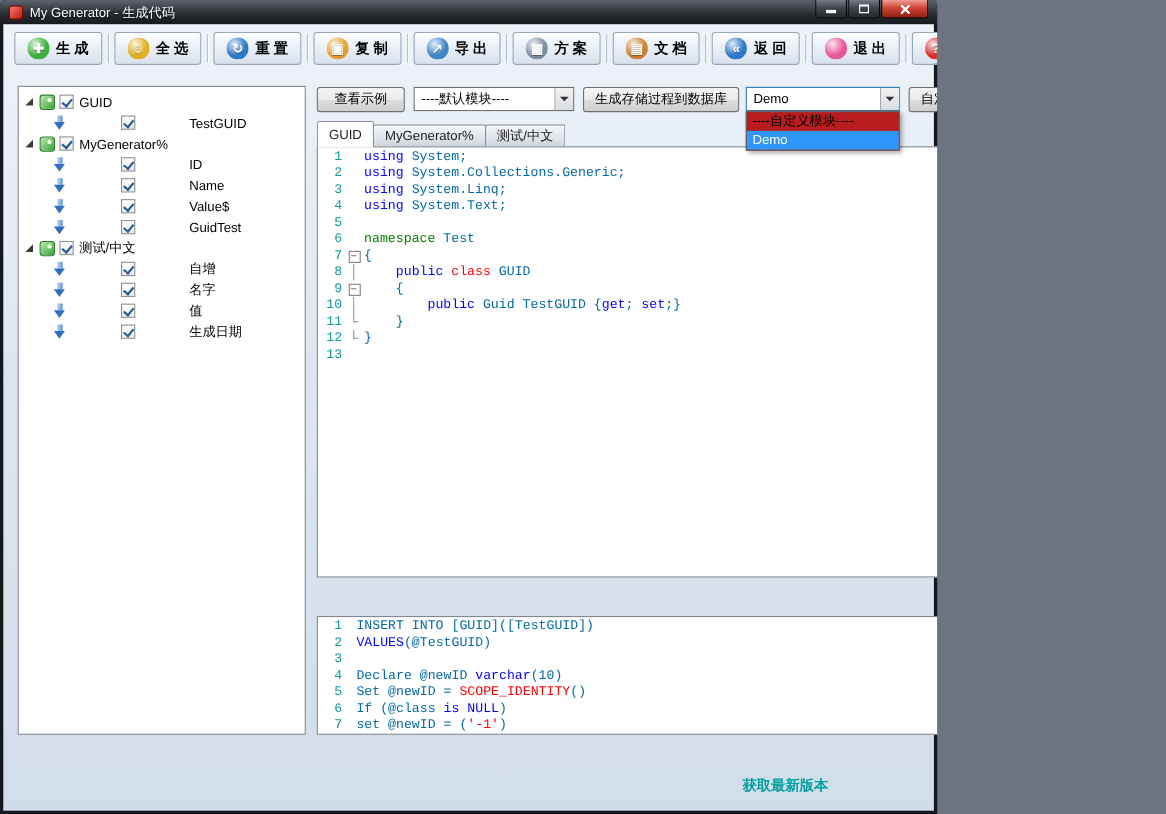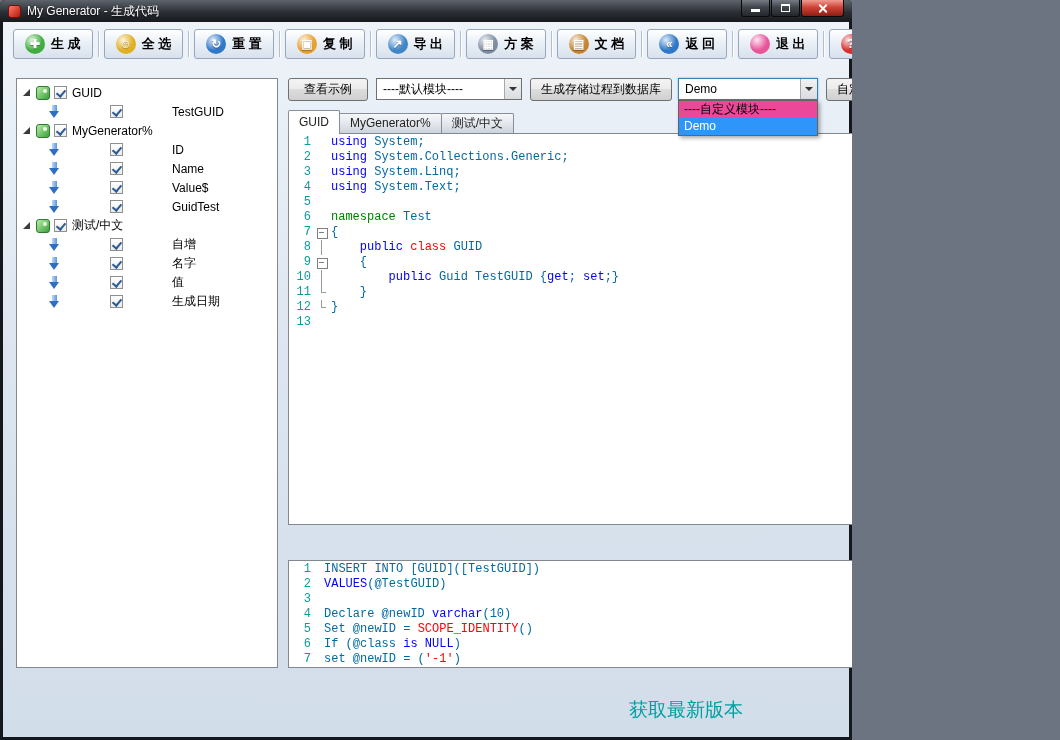--- a/index.html
+++ b/index.html
@@ -42,30 +42,30 @@
   .node-icon.parent{width:14px;height:14px;background:linear-gradient(135deg,#b9ecab,#3aa13a);border:1px solid #2d7a2d;border-radius:3px;}
   .node-icon.parent::after{content:"";position:absolute;right:2px;top:2px;width:4px;height:4px;background:#eaffe0;border-radius:50%;}
   .node-icon.child::before{content:"";position:absolute;left:5px;top:1px;width:5px;height:6px;background:linear-gradient(90deg,#bcd8f7,#5f97d9);}
   .node-icon.child::after{content:"";position:absolute;left:2px;top:7px;border-left:5px solid transparent;border-right:5px solid transparent;border-top:7px solid #2f6fc1;}
   .checkbox{width:13px;height:13px;border:1px solid #8e8f8f;background:linear-gradient(#ffffff,#ececec);margin-right:5px;position:relative;flex:none;}
   .checkbox.checked::after{content:"";position:absolute;left:3px;top:1px;width:4px;height:7px;
                            border-right:2px solid #2d5c94;border-bottom:2px solid #2d5c94;transform:rotate(40deg);}
   .node-label{white-space:nowrap;color:#000;}
   
   .right-panel{position:absolute;left:285px;top:56px;width:757px;height:590px;font-size:12px;}
-  .controls-row{position:absolute;top:0;left:0;right:0;height:24px;display:flex;align-items:flex-start;}
+  .controls-row{position:absolute;top:0;left:0;right:0;height:24px;display:flex;align-items:center;}
   .btn{height:23px;padding:0 10px;font-size:12px;font-family:inherit;color:#000;border:1px solid #707070;border-radius:3px;
        background:linear-gradient(#f4f4f4,#ebebeb 50%,#dddddd 50%,#cfcfcf);cursor:pointer;flex:none;white-space:nowrap;}
   .combo{height:22px;border:1px solid #707070;background:#fff;display:flex;align-items:center;position:relative;flex:none;cursor:pointer;}
   .combo.focused{border-color:#3c7fb1;box-shadow:0 0 2px #7ab2e2;}
   .combo-text{flex:1;padding:0 6px;white-space:nowrap;overflow:hidden;}
   .combo-arrow-btn{width:17px;height:100%;border-left:1px solid #a9a9a9;background:linear-gradient(#f2f2f2,#d9dde2);
                    display:flex;align-items:center;justify-content:center;flex:none;}
   .arrow-down{width:0;height:0;border-left:4px solid transparent;border-right:4px solid transparent;border-top:4px solid #333;}
-  .dropdown{position:absolute;top:21px;left:-1px;background:#ec4899;border:1px solid #646464;z-index:100;
+  .dropdown{position:absolute;top:21px;left:-1px;background:#b91c1c;border:1px solid #646464;z-index:100;
             box-shadow:2px 2px 4px rgba(0,0,0,.35);}
   .dd-item{height:17px;line-height:17px;padding:0 5px;white-space:nowrap;cursor:default;}
   .dd-item.selected{background:#2e95fa;color:#fff;}
   
   .tabs{position:absolute;left:0;display:flex;align-items:flex-end;height:23px;z-index:3;}
   .tabs.top{top:32px;} .tabs.bottom{top:459px;}
   .tab{height:20px;line-height:19px;padding:0 10px;background:linear-gradient(#f5f7f9,#e0e4ea 60%,#ccd3db);
        border:1px solid #898f98;border-bottom:none;border-radius:2px 2px 0 0;margin-right:-1px;color:#222;cursor:pointer;white-space:nowrap;}
   .tab.active{height:24px;line-height:22px;background:#fff;margin-bottom:-1px;position:relative;z-index:4;}
   
@@ -86,21 +86,21 @@
   
   .vscroll{position:absolute;top:0;right:0;bottom:0;width:17px;background:#f0f1f5;display:flex;flex-direction:column;}
   .sb-btn{height:17px;flex:none;border:1px solid #b8bcc4;background:linear-gradient(#fdfdfd,#d8dce2);
           display:flex;align-items:center;justify-content:center;cursor:pointer;}
   .tri-up{width:0;height:0;border-left:4px solid transparent;border-right:4px solid transparent;border-bottom:5px solid #5a6472;}
   .tri-down{width:0;height:0;border-left:4px solid transparent;border-right:4px solid transparent;border-top:5px solid #5a6472;}
   .sb-track{flex:1;position:relative;}
   .sb-thumb{position:absolute;left:1px;right:1px;border:1px solid #98a0ac;border-radius:2px;
             background:linear-gradient(90deg,#f6f8fa,#dde2e9);}
   
-  .status-link{position:absolute;right:106px;bottom:14px;color:#00a0a0;font-size:19px;font-weight:normal;
+  .status-link{position:absolute;right:96px;bottom:14px;color:#00a0a0;font-size:13px;font-weight:bold;
                text-decoration:none;cursor:pointer;}
 </style>
 </head>
 <body>
 
 <div class="window">
   <div class="titlebar">
     <span class="app-icon"></span>
     <span class="title-text">My Generator - 生成代码</span>
     <div class="win-controls">

